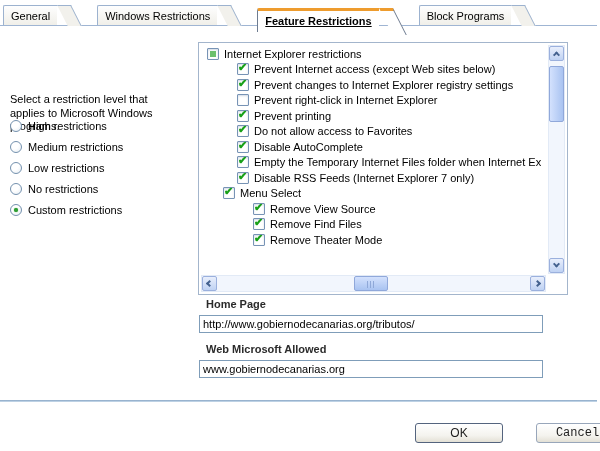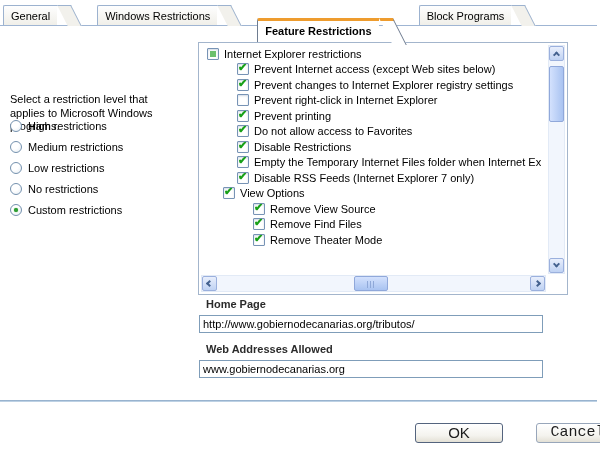--- a/index.html
+++ b/index.html
@@ -19,23 +19,23 @@
     background:linear-gradient(#fefefe,#f0efe9);
     border:1px solid #9cb2cf; border-right:0; border-bottom:0;
     border-top-left-radius:2px; cursor:default;
   }
   .tab::after {
     content:""; position:absolute; top:-1px; left:100%; width:13px; height:20px;
     background:#f2f1ec; border-top:1px solid #9cb2cf; border-right:1px solid #9cb2cf;
     transform:skewX(27deg); transform-origin:0 0;
   }
   .tab[data-state="active"] {
-    height:24px; margin-top:16px; line-height:20px; font-weight:bold;
+    height:24px; margin-top:6px; line-height:20px; font-weight:bold;
     background:#ffffff; border:1px solid #6e7c90; border-right:0; border-bottom:0;
-    border-top:3px solid #ee9c2e; z-index:3;
+    border-top:3px solid #ee9c2e; z-index:3;text-decoration:underline;
   }
   .tab[data-state="active"]::after {
     height:24px; top:-3px; background:#ffffff;
     border-top:3px solid #ee9c2e; border-right:1px solid #6e7c90;
   }
 
   
   .intro { position:absolute; left:10px; top:46px; width:158px; line-height:13.5px;margin-top:47px; }
   .radio-group { position:absolute; left:10px; top:119px; display:flex; flex-direction:column; row-gap:8px; }
   .radio-row { display:flex; align-items:flex-end; height:13px; cursor:default; }
@@ -116,21 +116,21 @@
   }
   .txt-home { top:315px; }
   .txt-waa { top:360px; }
 
   
   .divider { position:absolute; left:0; top:400px; width:597px; height:2px;
     background:linear-gradient(#86a4c4,#cfe0ef); }
   .btn {
     position:absolute; top:423px; height:20px; border-radius:3px;
     background:linear-gradient(180deg,#ffffff 0%,#f4f3ee 65%,#e3e0d5 100%);
-    font-family:"Liberation Sans", sans-serif; font-size:15px; color:#1c1c1c;
+    font-family:"Liberation Sans", sans-serif; font-size:12px; color:#1c1c1c;
     text-align:center; line-height:18px; cursor:default;
   }
   .btn-ok { left:415px; width:88px; border:1px solid #54647e; }
   .btn-cancel { left:536px; width:83px; border:1px solid #98a6ba;font-family:Liberation Mono, monospace; }
 </style>
 </head>
 <body>
 
 <div class="screen">
 
@@ -196,36 +196,36 @@
         <span class="tlabel">Prevent printing</span>
       </div>
       <div class="trow lvl1" data-state="checked">
 
         <span class="cb"></span>
         <span class="tlabel">Do not allow access to Favorites</span>
       </div>
       <div class="trow lvl1" data-state="checked">
 
         <span class="cb"></span>
-        <span class="tlabel">Disable Restrictions</span>
+        <span class="tlabel">Disable AutoComplete</span>
       </div>
       <div class="trow lvl1" data-state="checked">
 
         <span class="cb"></span>
         <span class="tlabel">Empty the Temporary Internet Files folder when Internet Ex</span>
       </div>
       <div class="trow lvl1" data-state="checked">
 
         <span class="cb"></span>
         <span class="tlabel">Disable RSS Feeds (Internet Explorer 7 only)</span>
       </div>
       <div class="trow lvl1 hasexp" data-state="checked">
 
         <span class="cb"></span>
-        <span class="tlabel">View Options</span>
+        <span class="tlabel">Menu Select</span>
       </div>
       <div class="trow lvl2" data-state="checked">
 
         <span class="cb"></span>
         <span class="tlabel">Remove View Source</span>
       </div>
       <div class="trow lvl2" data-state="checked">
 
         <span class="cb"></span>
         <span class="tlabel">Remove Find Files</span>
@@ -254,20 +254,20 @@
       <div class="hthumb"></div>
       <div class="sbtn right">
           <span class="chev right"></span>
         </div>
     </div>
   </div>
 
   <div class="field-label lbl-home">Home Page</div>
   <input class="txt txt-home" type="text" value="http://www.gobiernodecanarias.org/tributos/" style="">
 
-  <div class="field-label lbl-waa">Web Addresses Allowed</div>
+  <div class="field-label lbl-waa">Web Microsoft Allowed</div>
   <input class="txt txt-waa" type="text" value="www.gobiernodecanarias.org" style="">
 
   <div class="divider"></div>
   <button class="btn btn-ok">OK</button>
   <button class="btn btn-cancel">Cancel</button>
 
 </div>
 
 </body></html>

